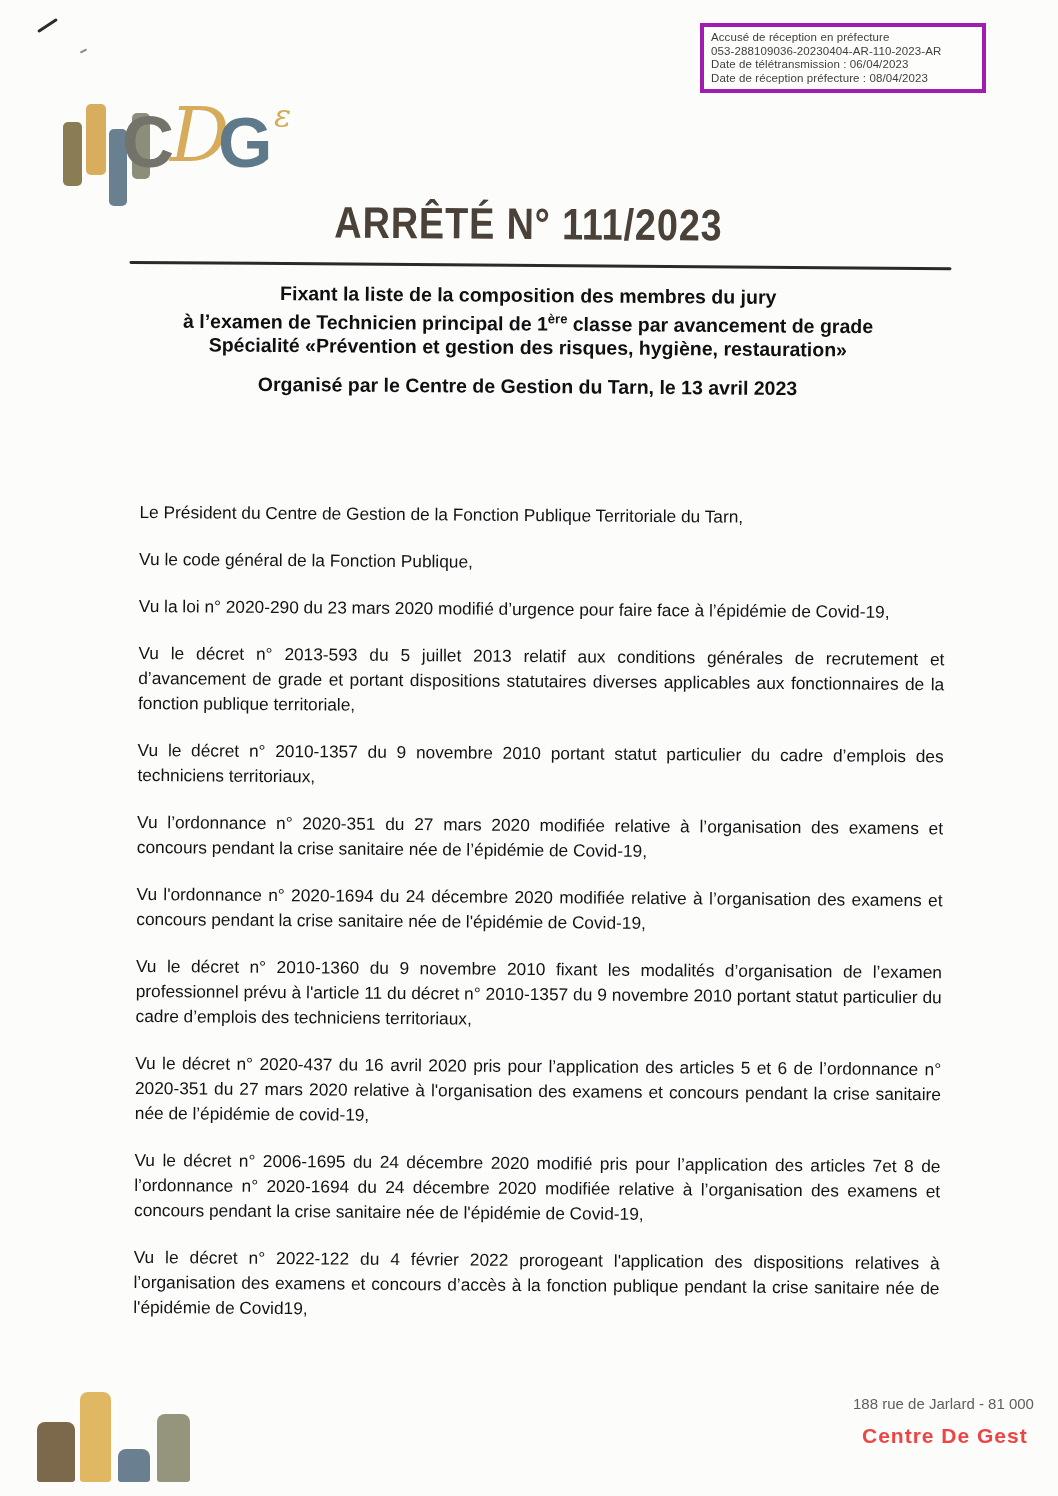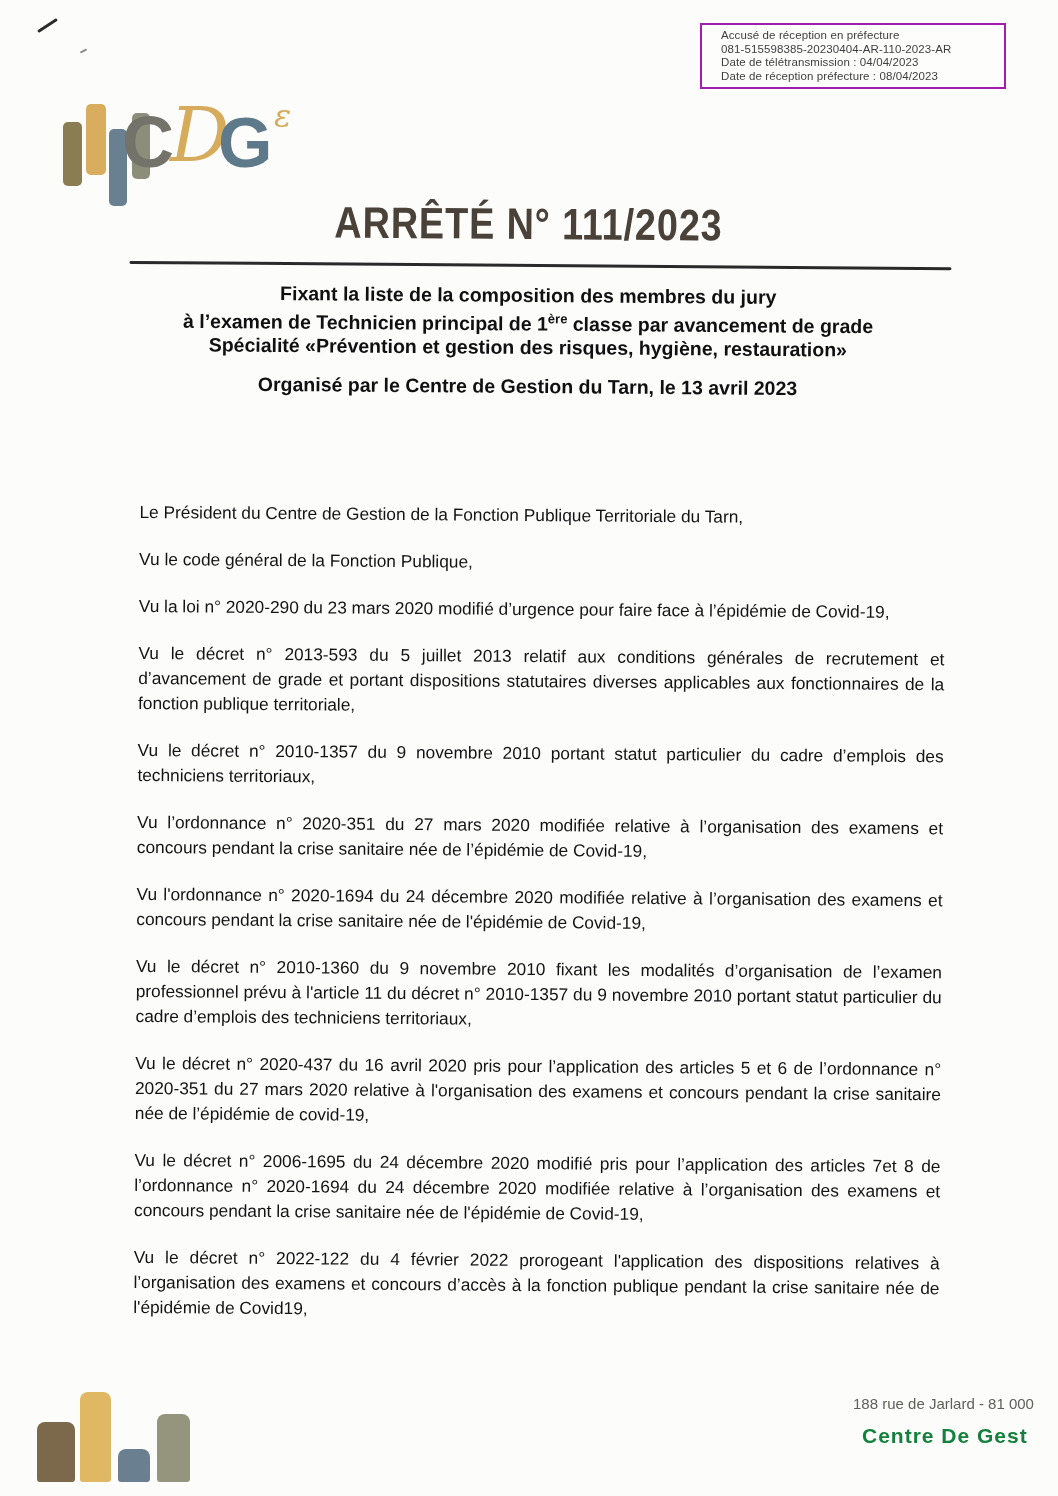--- a/index.html
+++ b/index.html
@@ -23,22 +23,22 @@
   .pen-mark-2 {
     position: absolute; left: 80px; top: 50px;
     width: 7px; height: 2px; background: #8a8a8a;
     transform: rotate(-28deg);
   }
 
   
   .stamp {
     position: absolute; left: 700px; top: 23px;
     width: 264px; height: 54px;
-    border: 2px solid #a21caf;
-    padding: 4px 19px;
+    border: 4px solid #a21caf;
+    padding: 4px 7px;
     font-size: 11.5px; line-height: 13.5px;
     color: #3e3e3e;
     letter-spacing: 0.1px;
     background: #fdfdfc;
   }
 
   
   .logo-top { position: absolute; left: 58px; top: 96px; width: 250px; height: 105px; }
   .logo-top .bar { position: absolute; border-radius: 5px; }
   .lt-b1 { left: 5px;  top: 26px; width: 19px; height: 64px; background: #8a7d54; }
@@ -94,21 +94,21 @@
   .lb-b1 { left: 0;     width: 38px; height: 60px; background: #7c694c; }
   .lb-b2 { left: 43px;  width: 31px; height: 90px; background: #e0b763; }
   .lb-b3 { left: 81px;  width: 32px; height: 33px; background: #6a8090; bottom: 2px; }
   .lb-b4 { left: 120px; width: 33px; height: 68px; background: #95957d; }
 
   
   .footer-name {
     position: absolute; left: 862px; top: 1424px;
     width: 196px; overflow: hidden; white-space: nowrap;
     font-size: 21px; font-weight: bold;
-    color: #15803d; letter-spacing: 1px;
+    color: #ef4444; letter-spacing: 1px;
   }
   .footer-sub {
     position: absolute; left: 830px; top: 1536px;
     width: 228px; overflow: hidden; white-space: nowrap;
     font-size: 10px; color: #000000;
   }
   .footer-address {
     position: absolute; left: 853px; top: 1395px;
     width: 205px; overflow: hidden; white-space: nowrap;
     font-size: 15px; color: #60605a;
@@ -117,22 +117,22 @@
 </head>
 <body>
 
 <div class="page">
 
   <div class="pen-mark"></div>
   <div class="pen-mark-2"></div>
 
   <div class="stamp">
     <div>Accusé de réception en préfecture</div>
-    <div>081-515598385-20230404-AR-110-2023-AR</div>
-    <div>Date de télétransmission : 04/04/2023</div>
+    <div>053-288109036-20230404-AR-110-2023-AR</div>
+    <div>Date de télétransmission : 06/04/2023</div>
     <div>Date de réception préfecture : 08/04/2023</div>
   </div>
 
   <div class="logo-top">
     <div class="bar lt-b1"></div>
     <div class="bar lt-b2"></div>
     <div class="bar lt-b3"></div>
     <div class="bar lt-b4"></div>
     <span class="logo-letter ll-c">C</span>
     <span class="logo-letter ll-d">D</span>

